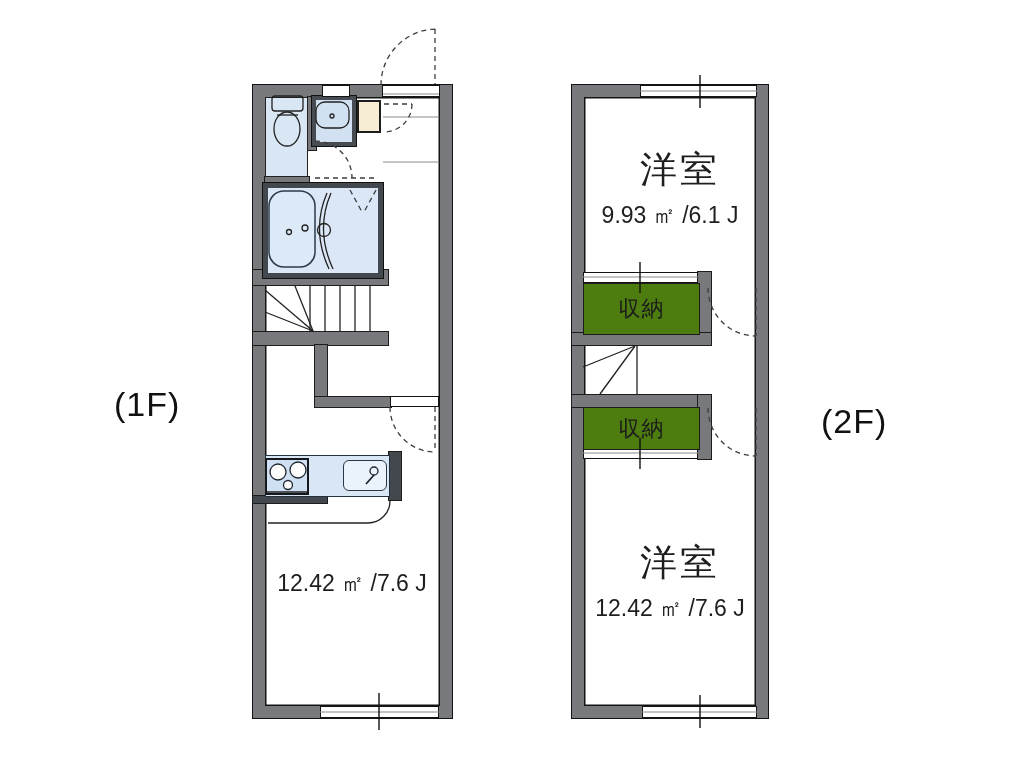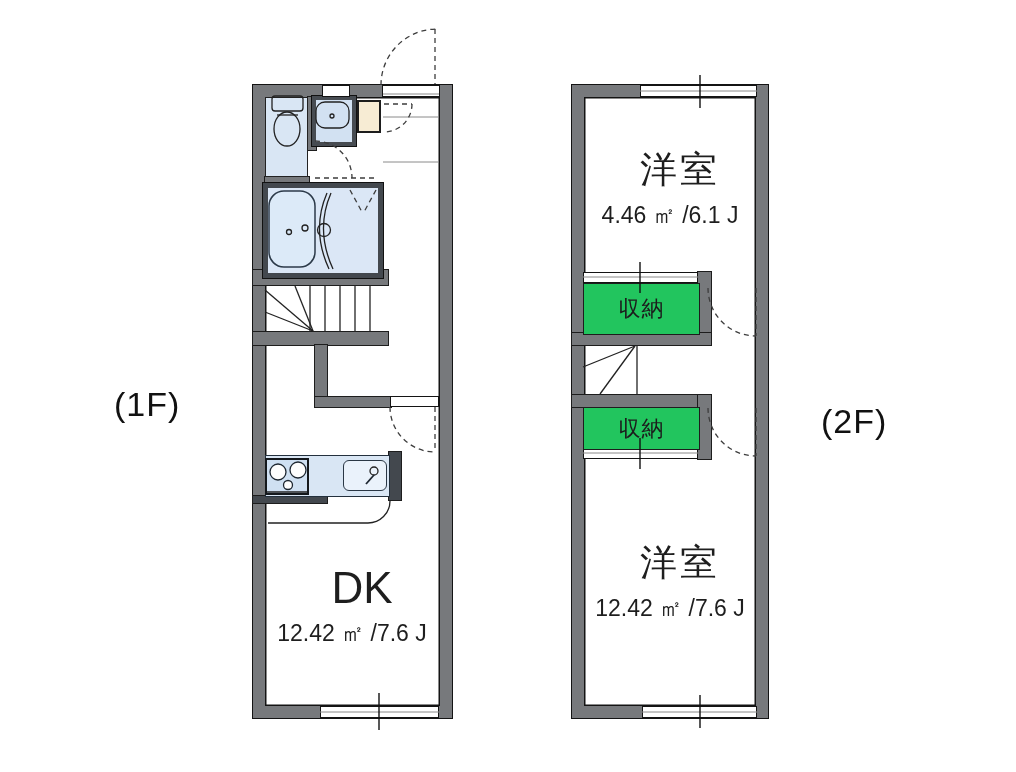--- a/index.html
+++ b/index.html
@@ -16,21 +16,21 @@
   .lw{position:absolute;z-index:5;pointer-events:none;}
   .s{stroke:#222;fill:none;stroke-width:1.3;}
   .sd{stroke:#3d3d3d;fill:none;stroke-width:1.3;stroke-dasharray:5,4;}
   .thin{stroke:#8a8a8a;stroke-width:1;fill:none;}
   .tick{stroke:#111;stroke-width:1.4;fill:none;}
   .floor-tag{position:absolute;font-size:34px;letter-spacing:1px;color:#111;z-index:6;}
   .room-label{position:absolute;text-align:center;z-index:6;}
   .room-name{font-size:44px;color:#1e1e1e;padding-left:20px;}
   .room-name.jp{font-size:37px;letter-spacing:3px;}
   .room-area{font-size:23px;margin-top:5px;color:#1e1e1e;}
-  .closet{background:#22c55e;border:1.4px solid #1d1d1d;display:flex;align-items:center;justify-content:center;
+  .closet{background:#4d7c0f;border:1.4px solid #1d1d1d;display:flex;align-items:center;justify-content:center;
           font-size:22px;letter-spacing:1px;z-index:4;}
   .washer{background:#dce8f6;border:2px solid #23262a;display:flex;align-items:center;justify-content:center;
           font-size:17px;z-index:4;}
   .inner-blue{position:absolute;inset:4px;background:#d2e1f2;}
   .bath-inner{position:absolute;inset:5px;background:#dbe7f6;}
 </style>
 </head>
 <body>
 
 <div class="canvas">
@@ -138,21 +138,20 @@
       <g>
         <path class="s" d="M15,438 L115,438 A22,22 0 0 0 137,416"></path>
       </g>
       <g>
         <line class="thin" x1="67" y1="627" x2="186" y2="627"></line>
         <line class="tick" x1="126" y1="608" x2="126" y2="645"></line>
       </g>
     </svg>
 
     <div class="room-label" style="left:12px;top:478px;width:174px;">
-      <div class="room-name">DK</div>
       <div class="room-area">12.42 ㎡ /7.6 J</div>
     </div>
   </div>
 
   <div class="plan" style="left:572px;top:85px;width:196px;height:633px;">
     <div class="shell"></div>
 
     <div class="wallgap" style="left:68px;top:0;width:117px;height:12px;"></div>
     <div class="wallgap" style="left:70px;top:621px;width:115px;height:12px;"></div>
     <div class="wallgap" style="left:11px;top:187px;width:115px;height:11px;"></div>
@@ -193,21 +192,21 @@
         <line class="sd" x1="184" y1="203" x2="184" y2="251"></line>
       </g>
       <g>
         <path class="sd" d="M136,323 A48,48 0 0 0 184,371"></path>
         <line class="sd" x1="184" y1="323" x2="184" y2="371"></line>
       </g>
     </svg>
 
     <div class="room-label" style="left:12px;top:60px;width:172px;">
       <div class="room-name jp">洋室</div>
-      <div class="room-area">4.46 ㎡ /6.1 J</div>
+      <div class="room-area">9.93 ㎡ /6.1 J</div>
     </div>
     <div class="room-label" style="left:12px;top:453px;width:172px;">
       <div class="room-name jp">洋室</div>
       <div class="room-area">12.42 ㎡ /7.6 J</div>
     </div>
   </div>
 
 </div>
 
 </body></html>

